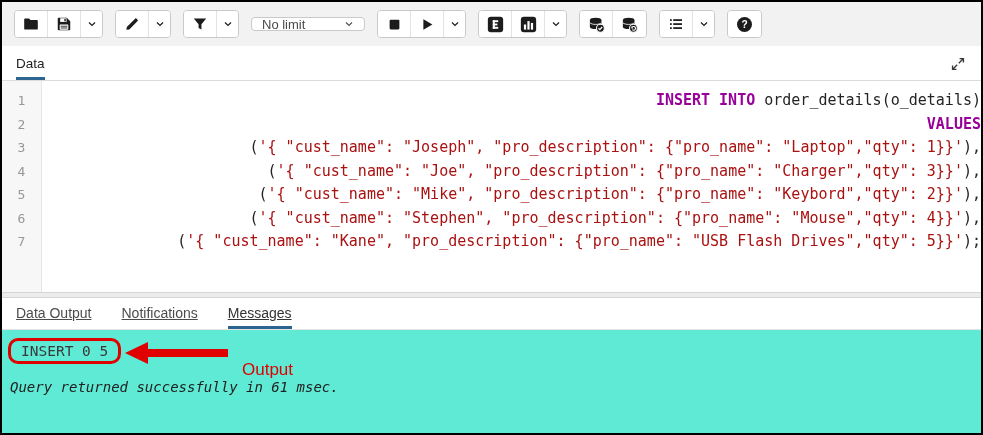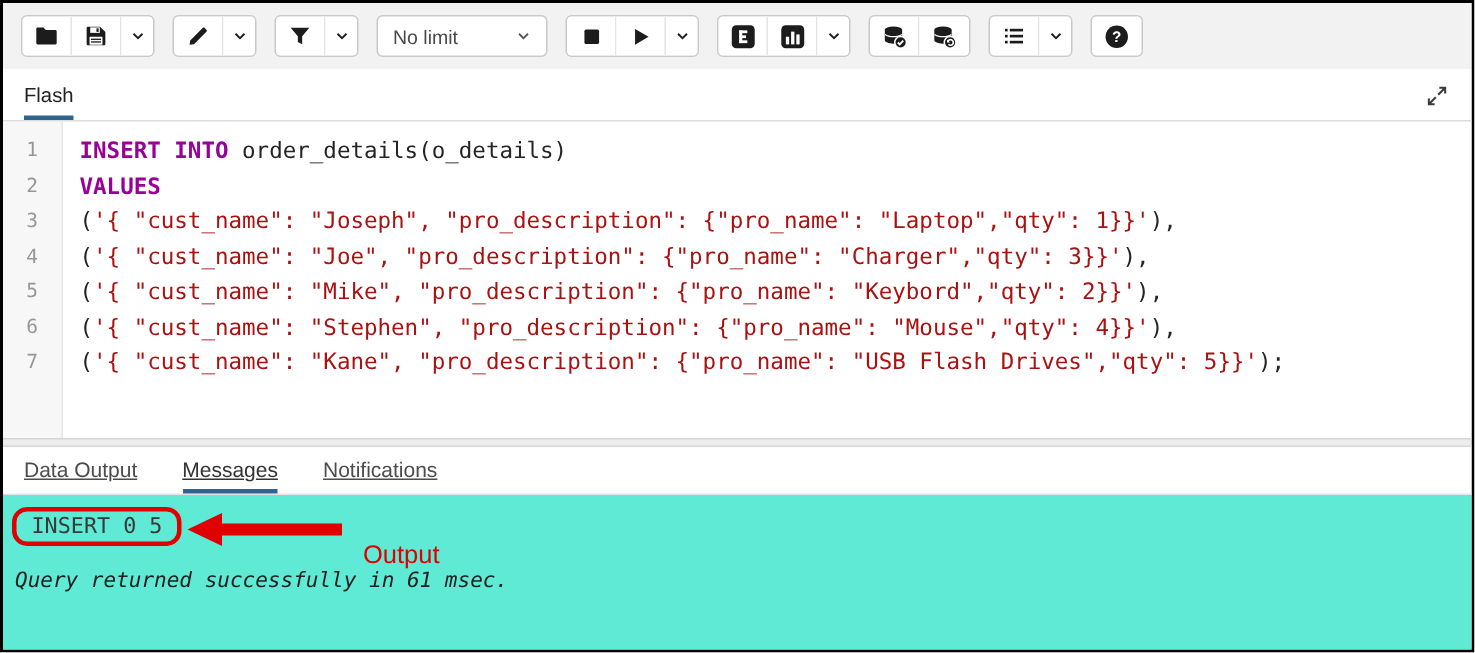--- a/index.html
+++ b/index.html
@@ -30,21 +30,21 @@
     display: flex; align-items: center; justify-content: center;
     width: 33px; height: 26px;
     border: none; background: #fff;
     border-right: 1px solid #e4e4e4;
     cursor: pointer; padding: 0;
   }
   .tb-btn:last-child { border-right: none; }
   .tb-btn.dd { width: 21px; }
   .limit-select {
     display: flex; align-items: center; justify-content: space-between;
-    width: 114px; height: 28px; padding: 0 10px;
+    width: 114px; height: 14px; padding: 0 10px;
     background: #fff; border: 1px solid #c9c9c9; border-radius: 4px;
     color: #4a4a4a; font-size: 13px; cursor: pointer;
   }
 
   
   .tabbar {
     flex: 0 0 auto; position: relative;
     display: flex; align-items: stretch;
     height: 35px; padding: 0 14px;
     background: #fff; border-bottom: 1px solid #dcdcdc;
@@ -68,21 +68,21 @@
     flex: 0 0 40px; padding-top: 8px;
     background: #f7f7f7; border-right: 1px solid #e6e6e6;
     font-family: "DejaVu Sans Mono", monospace;
     font-size: 13px; line-height: 23.5px; color: #979797;
     text-align: center;
   }
   .code {
     flex: 1; padding: 8px 0 0 11px; cursor: text;
     font-family: "DejaVu Sans Mono", monospace;
     font-size: 15px; line-height: 23.5px; color: #242424;
-    white-space: pre; overflow: hidden;
+    white-space: pre; overflow: hidden; text-align: right;
   }
   .tok-k { color: var(--keyword-purple, #990099); font-weight: bold; }
   .tok-s { color: var(--string-red, #aa1111); }
   .tok-p { color: #242424; }
 
   
   .splitter {
     flex: 0 0 6px; background: #ececec;
     border-top: 1px solid #d6d6d6; border-bottom: 1px solid #d6d6d6;
     cursor: row-resize;
@@ -280,21 +280,21 @@
         <svg class="ic" width="17" height="17" viewBox="0 0 20 20" fill="#1c1c1c">
             <circle cx="10" cy="10" r="8.8"></circle>
             <text x="10" y="14" text-anchor="middle" font-size="12" font-weight="700" fill="#fff" font-family="Liberation Sans, sans-serif">?</text>
           </svg>
       </button>
     </div>
 
   </div>
 
   <div class="tabbar">
-    <div class="tab active">Flash</div>
+    <div class="tab active">Data</div>
     <button class="expand-btn">
       <svg class="ic" width="16" height="16" viewBox="0 0 20 20">
           <path d="M12 3.2h4.8V8M16.8 3.2L11 9M8 16.8H3.2V12M3.2 16.8L9 11" stroke="#3a3a3a" stroke-width="1.7" fill="none"></path>
         </svg>
     </button>
   </div>
 
   <div class="editor">
     <div class="gutter">
         <div>1</div>
@@ -305,22 +305,22 @@
         <div>6</div>
         <div>7</div>
       </div>
     <div class="code"><div><span class="tok-k">INSERT INTO</span><span class="tok-p"> order_details(o_details)</span></div><div><span class="tok-k">VALUES</span></div><div><span class="tok-p">(</span><span class="tok-s">'{ "cust_name": "Joseph", "pro_description": {"pro_name": "Laptop","qty": 1}}'</span><span class="tok-p">),</span></div><div><span class="tok-p">(</span><span class="tok-s">'{ "cust_name": "Joe", "pro_description": {"pro_name": "Charger","qty": 3}}'</span><span class="tok-p">),</span></div><div><span class="tok-p">(</span><span class="tok-s">'{ "cust_name": "Mike", "pro_description": {"pro_name": "Keybord","qty": 2}}'</span><span class="tok-p">),</span></div><div><span class="tok-p">(</span><span class="tok-s">'{ "cust_name": "Stephen", "pro_description": {"pro_name": "Mouse","qty": 4}}'</span><span class="tok-p">),</span></div><div><span class="tok-p">(</span><span class="tok-s">'{ "cust_name": "Kane", "pro_description": {"pro_name": "USB Flash Drives","qty": 5}}'</span><span class="tok-p">);</span></div></div>
   </div>
 
   <div class="splitter"></div>
 
   <div class="out-tabs">
     <div class="out-tab">Data Output</div>
+    <div class="out-tab">Notifications</div>
     <div class="out-tab active">Messages</div>
-    <div class="out-tab">Notifications</div>
   </div>
 
   <div class="messages">
     <span class="result-box">INSERT 0 5</span>
     <div class="arrow-head"></div>
     <div class="arrow-shaft"></div>
     <span class="annotation">Output</span>
     <div class="status">Query returned successfully in 61 msec.</div>
   </div>
 

